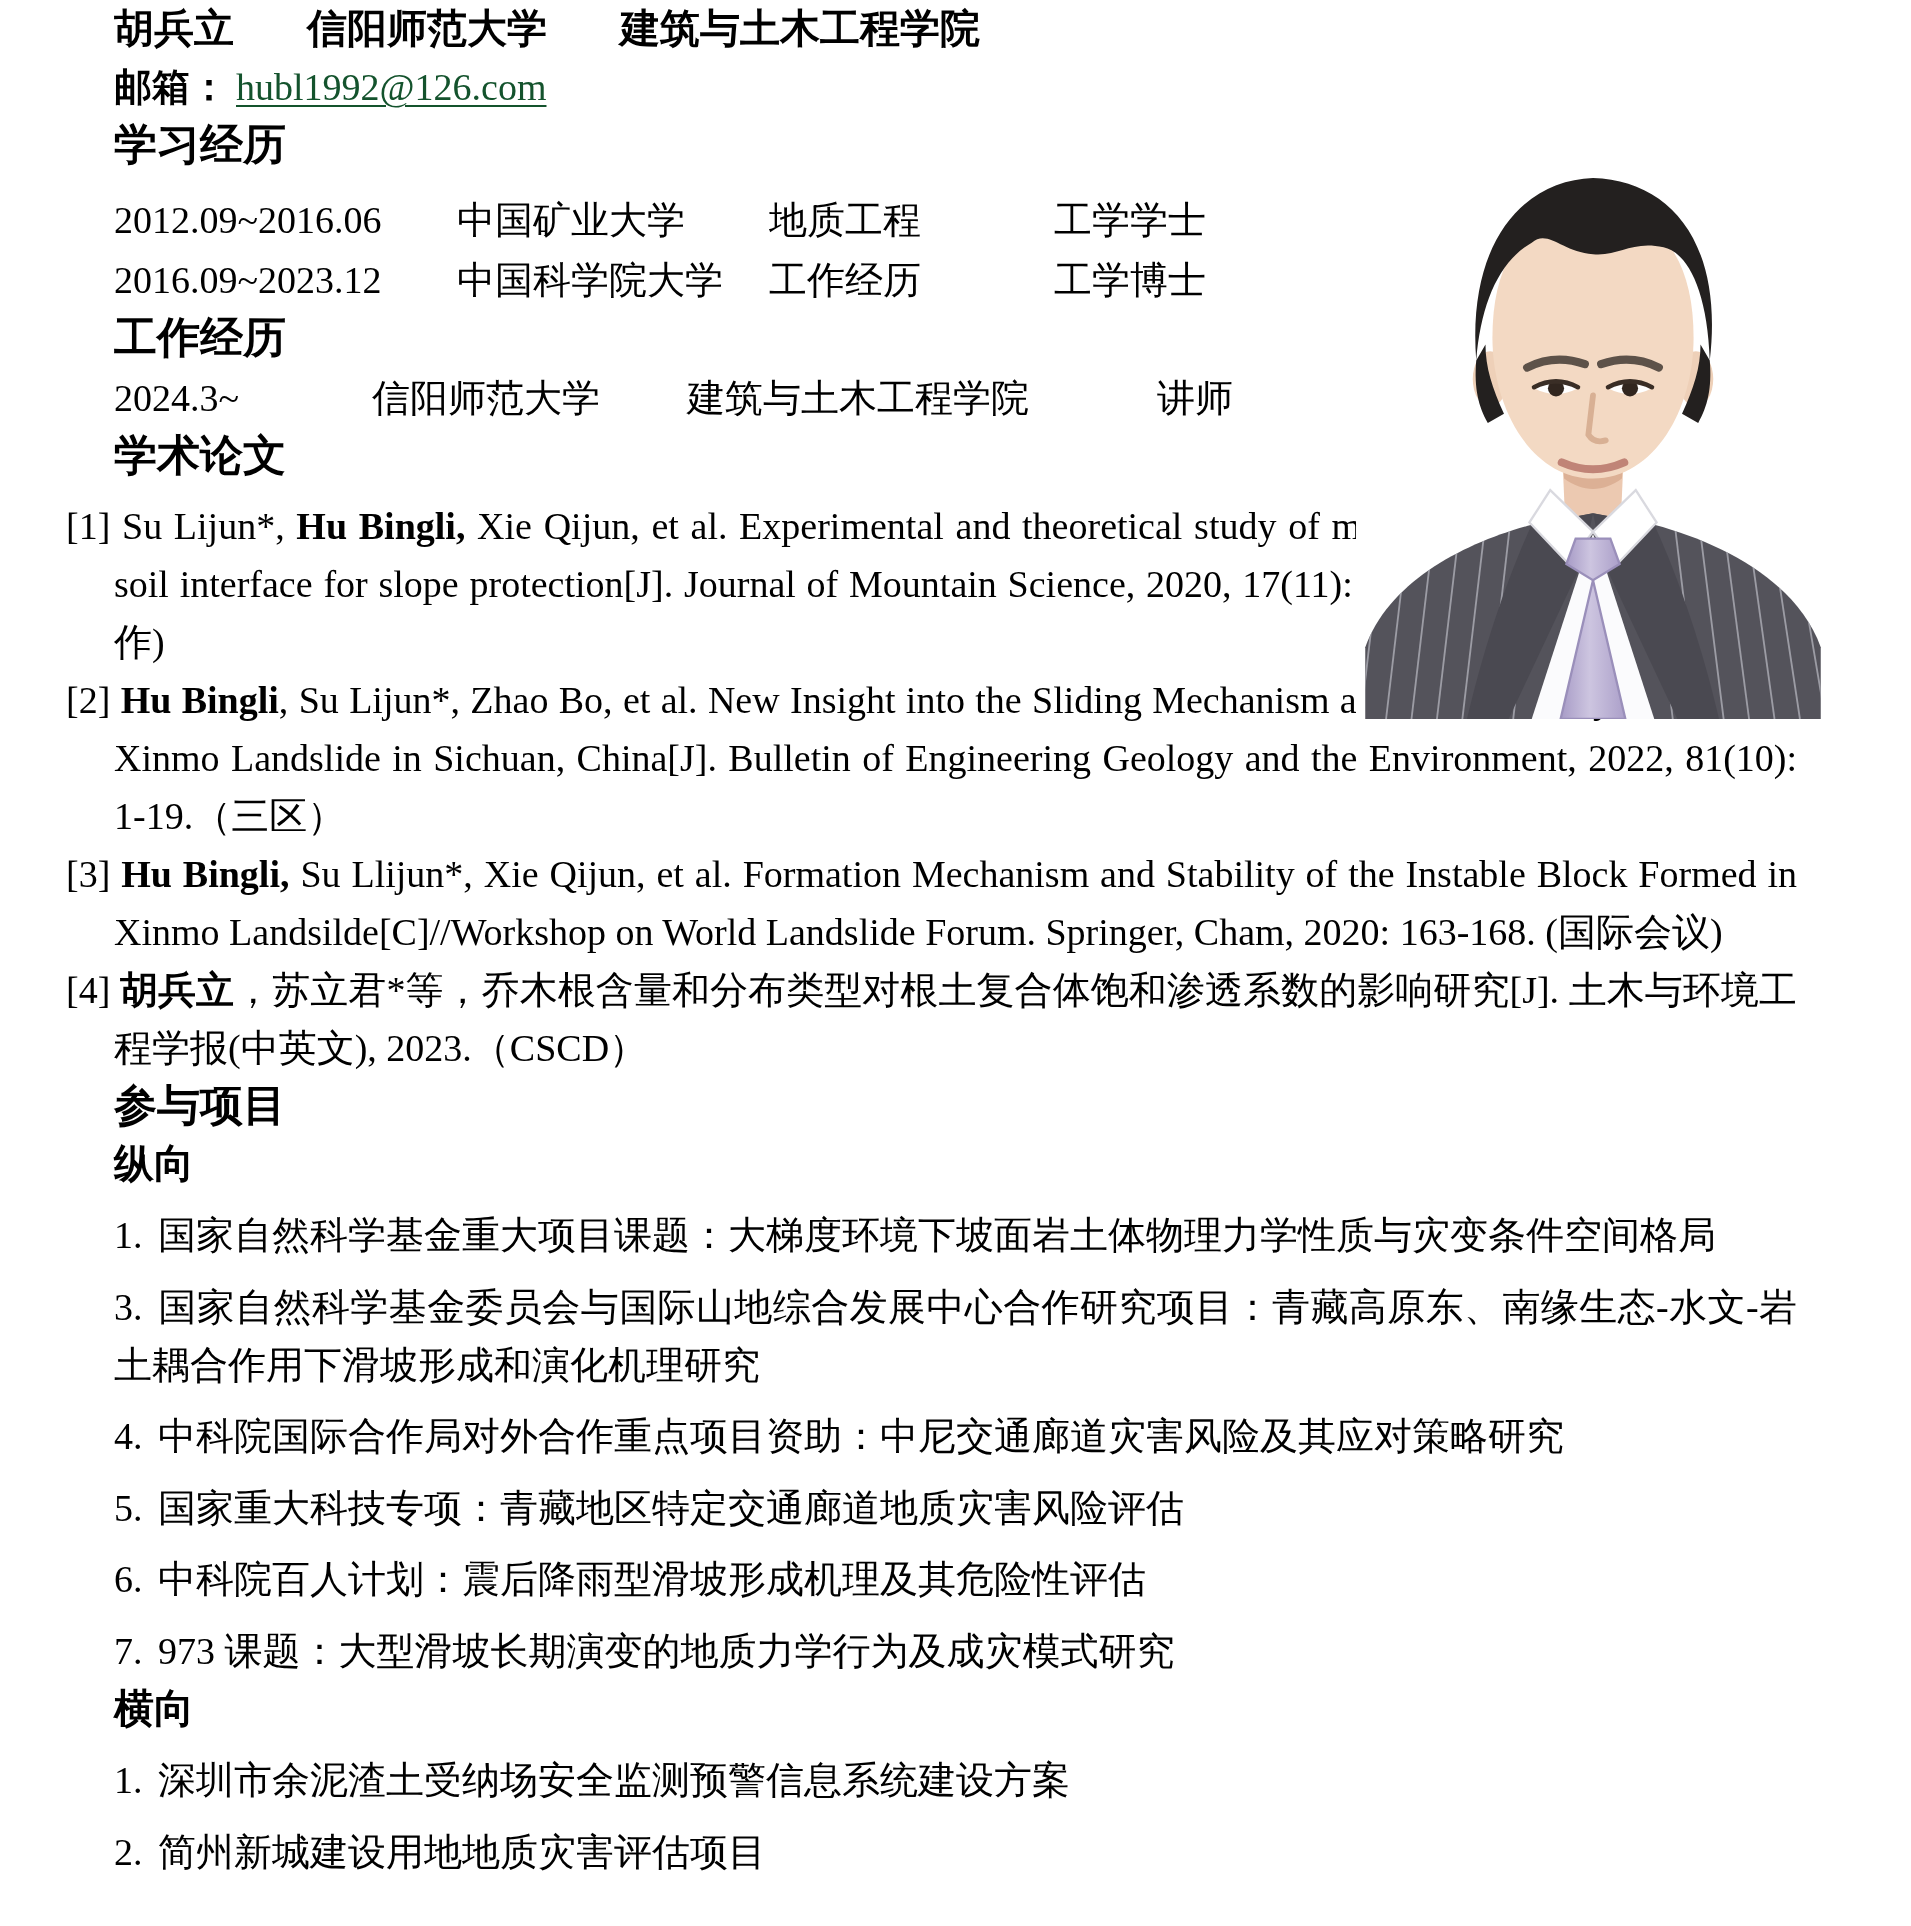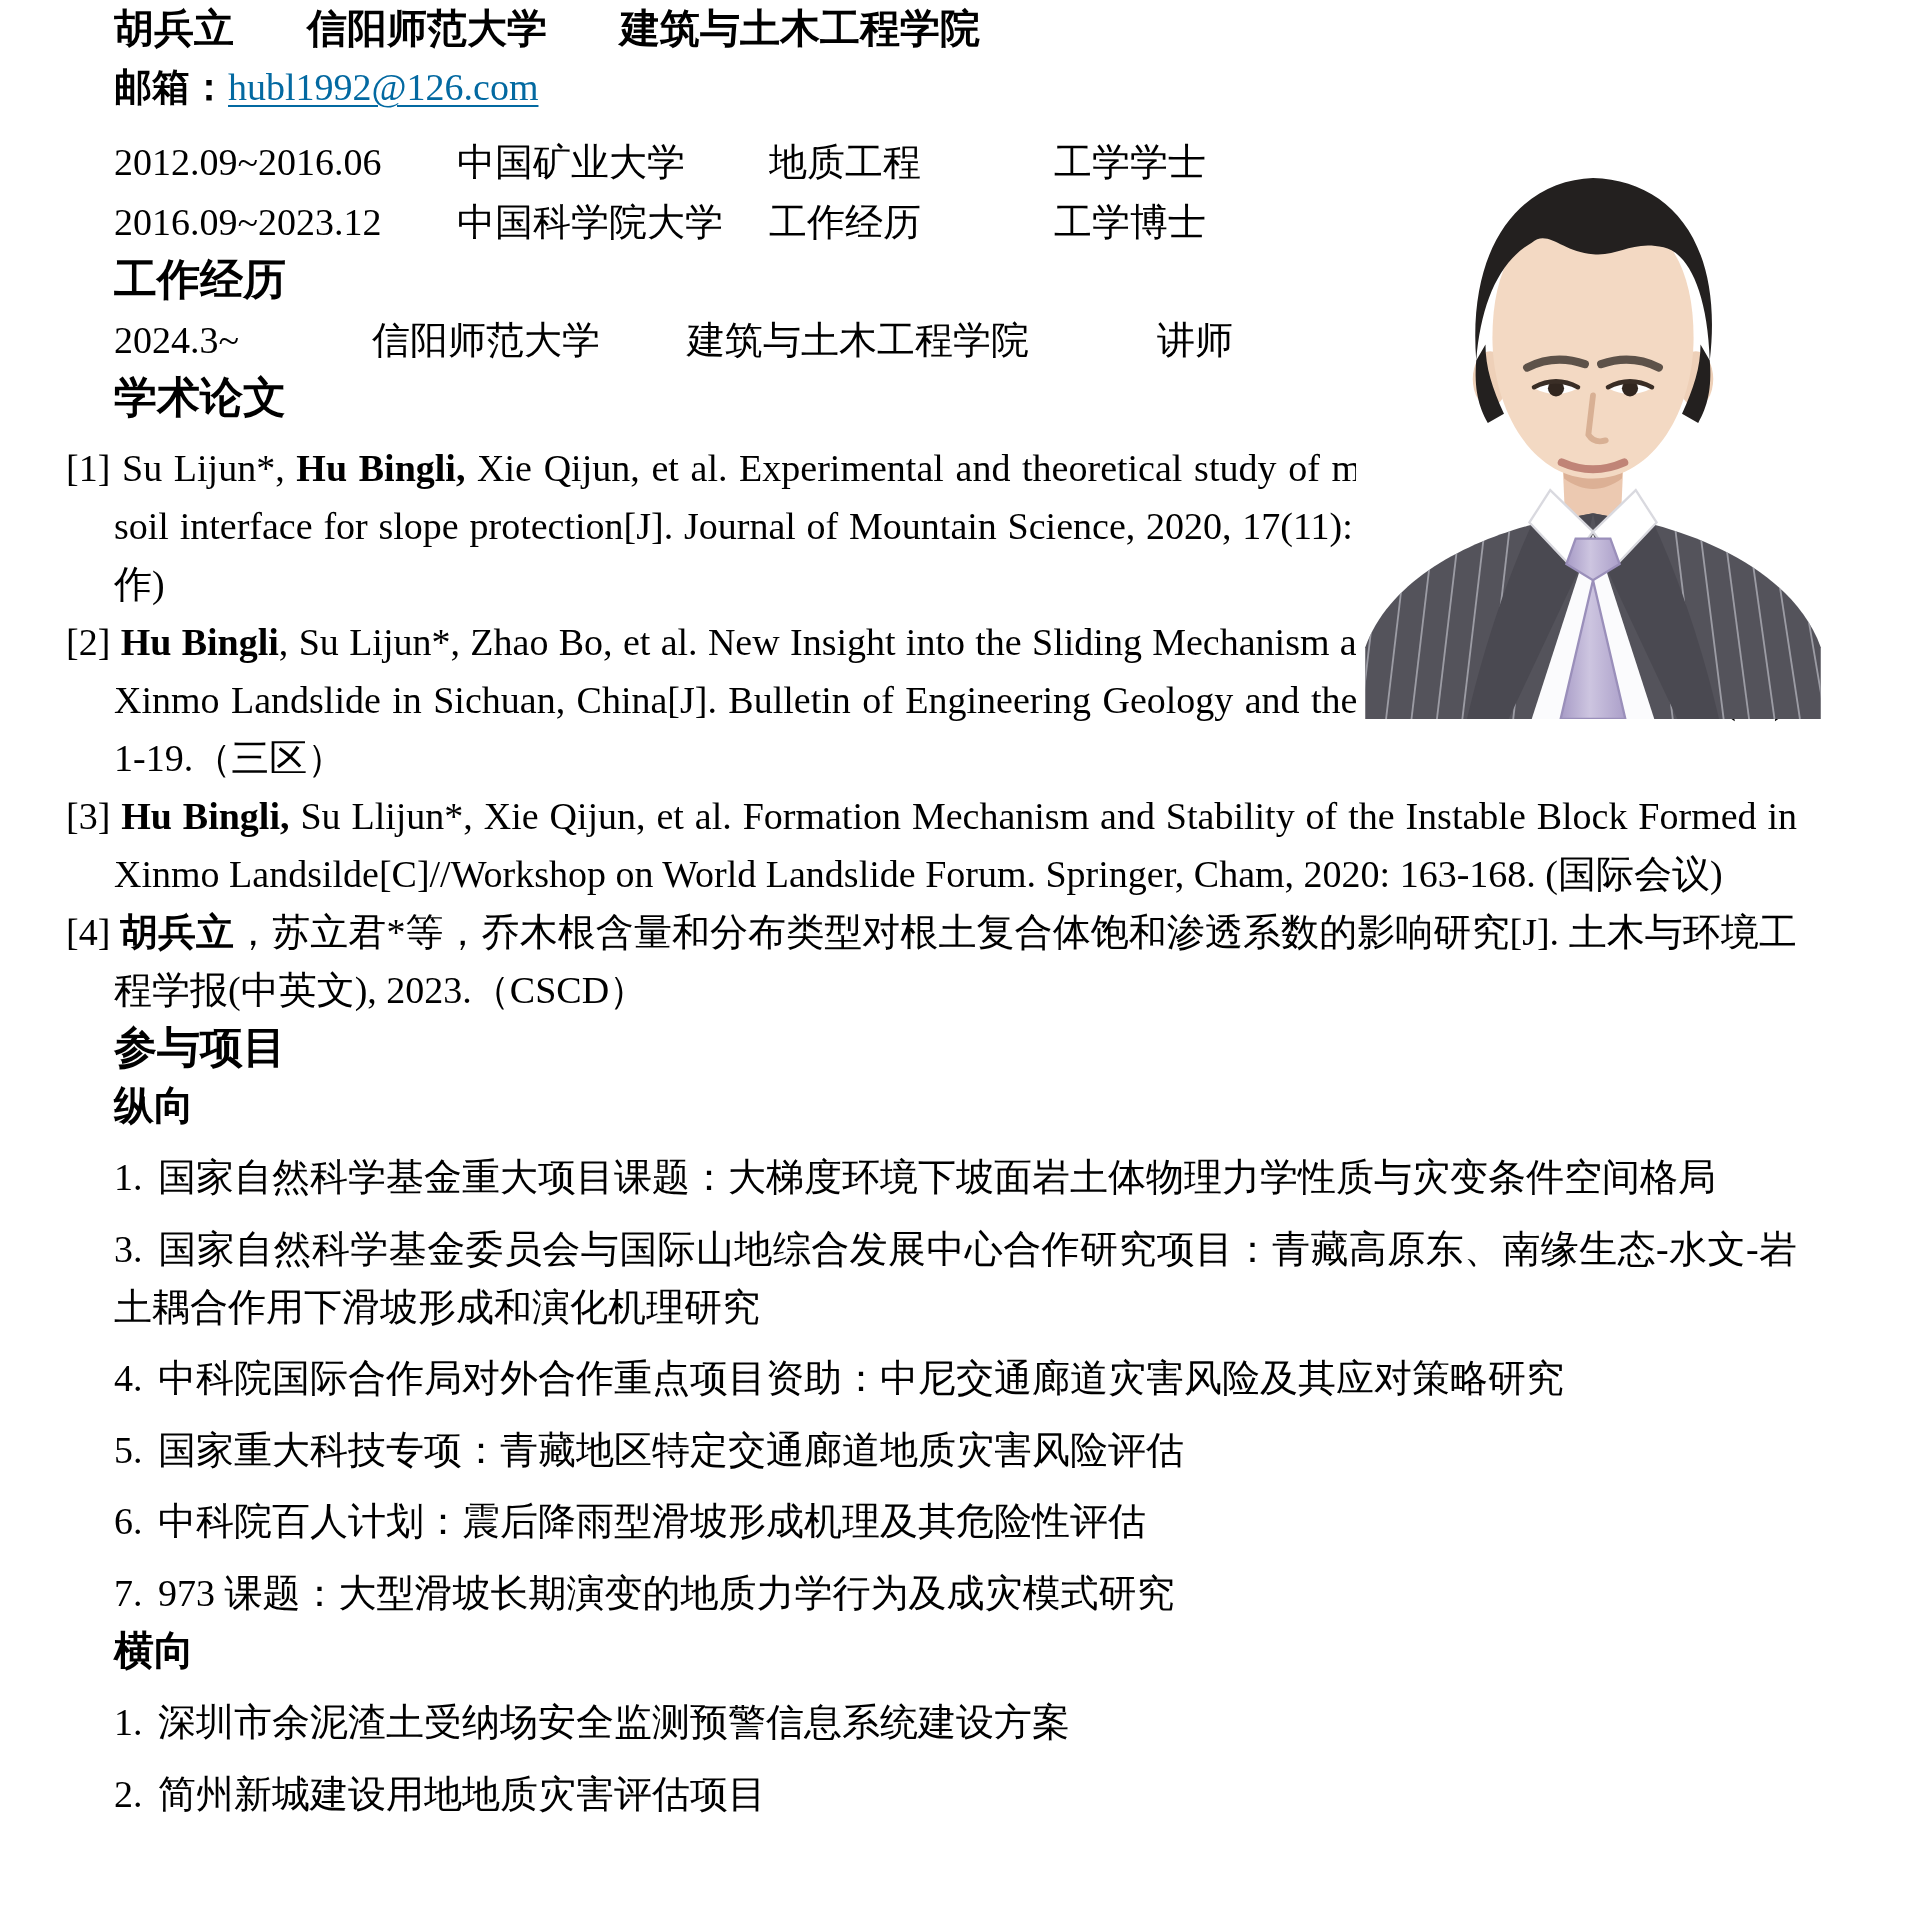--- a/index.html
+++ b/index.html
@@ -21,21 +21,21 @@
   .name-line {
     margin-top:196px;
     font-size:40px; font-weight:bold; line-height:58px;
     white-space:nowrap;
   }
   .name-line .seg { margin-right:73px; }
   .name-line .seg:last-child { margin-right:0; }
 
   .email-line { margin-top:21px; font-size:38px; line-height:58px; }
   .email-label { font-weight:bold; }
-  .email-link { color:#0369a1; text-underline-offset:5.4px; text-decoration-thickness:2.3px; }
+  .email-link { color:#14532d; text-underline-offset:5.4px; text-decoration-thickness:2.3px;margin-left:8px; }
 
   h2.sec { font-size:43px; font-weight:bold; line-height:58px; }
   h3.subsec { font-size:40px; font-weight:bold; line-height:58px; }
 
   .sec-edu { margin-top:69px; }
   #edu-rows .edu-row { margin-top:1.9px; }
   #edu-rows .edu-row:first-child { margin-top:17.3px; }
   .sec-work { margin-top:1.9px; }
   #work-rows .edu-row { margin-top:1.9px;gap:15px; }
 
@@ -84,20 +84,21 @@
   <div class="content">
 
     <p class="name-line top-indent">
       <span class="seg">胡兵立</span><span class="seg">信阳师范大学</span><span class="seg">建筑与土木工程学院</span>
     </p>
 
     <p class="email-line top-indent">
       <span class="email-label">邮箱：</span><a href="#" class="email-link">hubl1992@126.com</a>
     </p>
 
+    <h2 class="sec sec-edu top-indent">学习经历</h2>
     <div id="edu-rows">
         <div class="edu-row ">
           <span class="c1">2012.09~2016.06</span>
           <span class="c2">中国矿业大学</span>
           <span class="c3">地质工程</span>
           <span class="c4">工学学士</span>
         </div>
         <div class="edu-row ">
           <span class="c1">2016.09~2023.12</span>
           <span class="c2">中国科学院大学</span>

